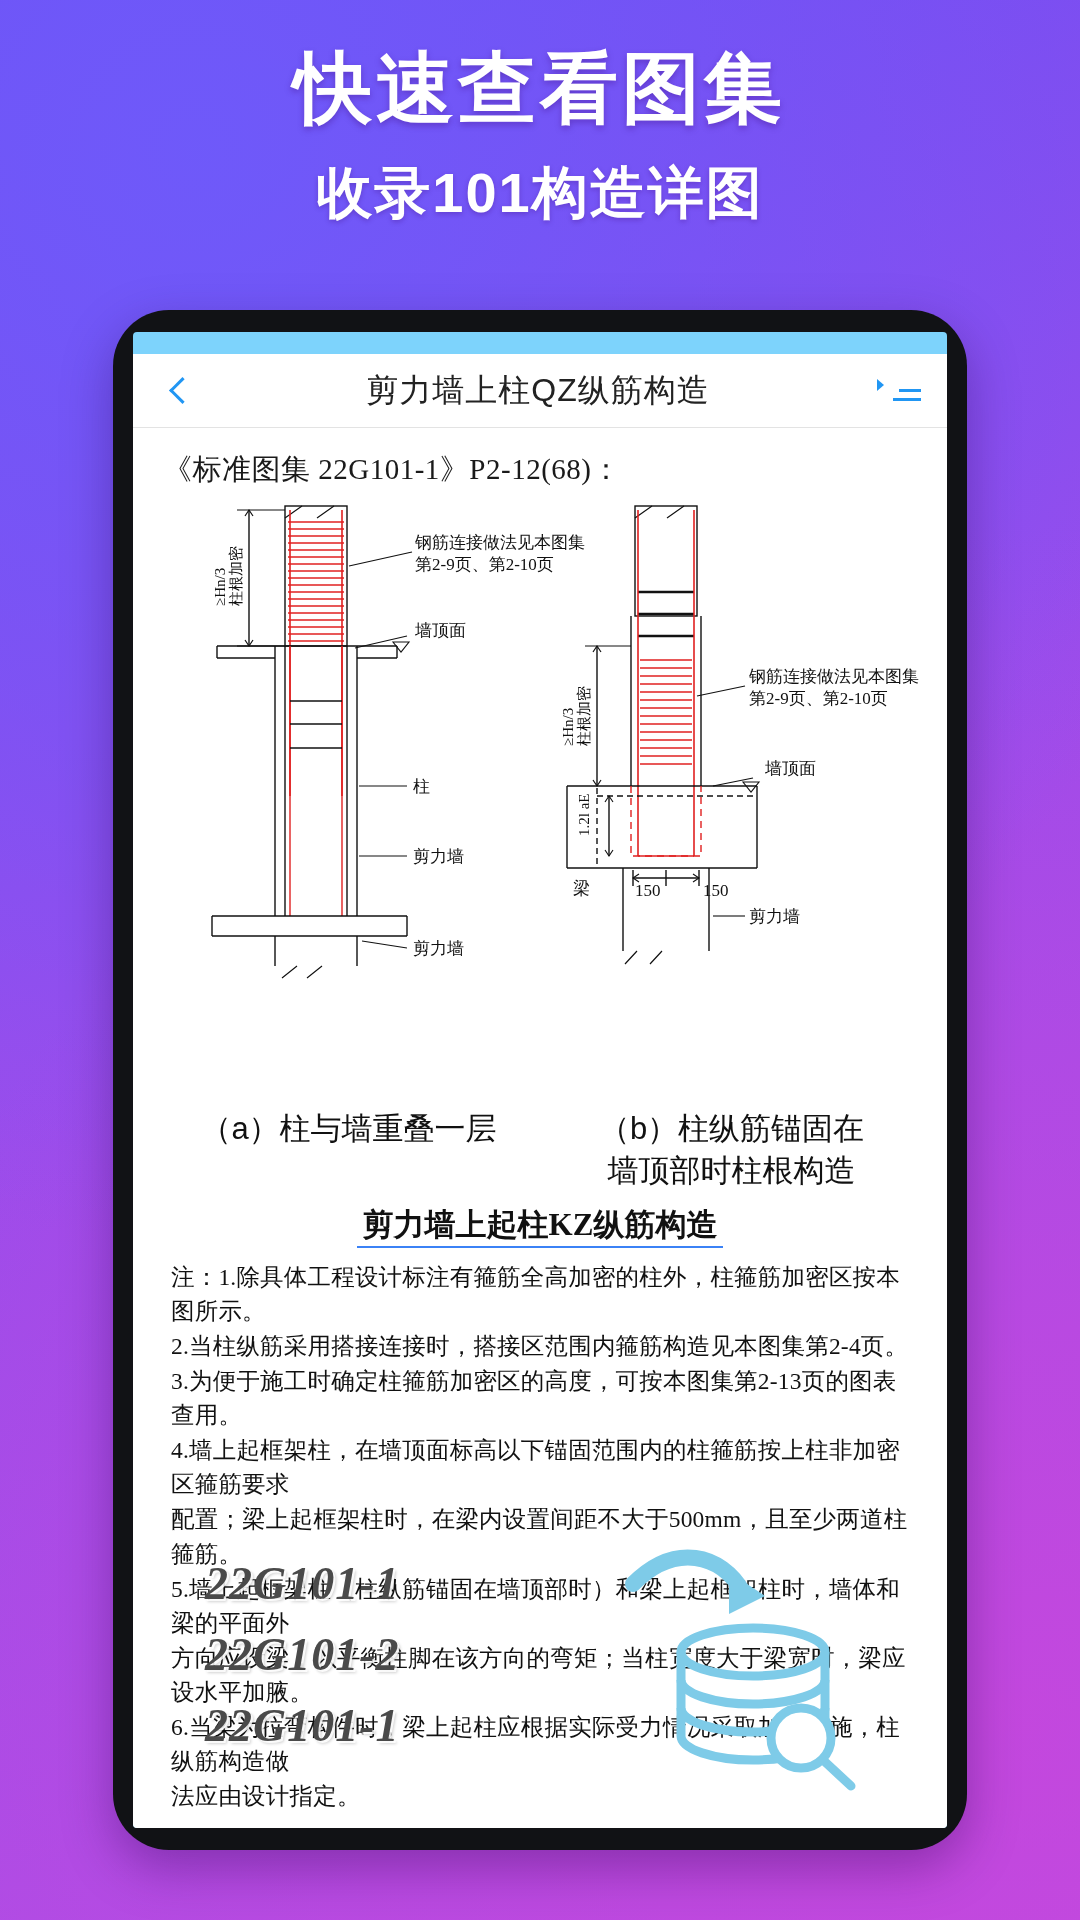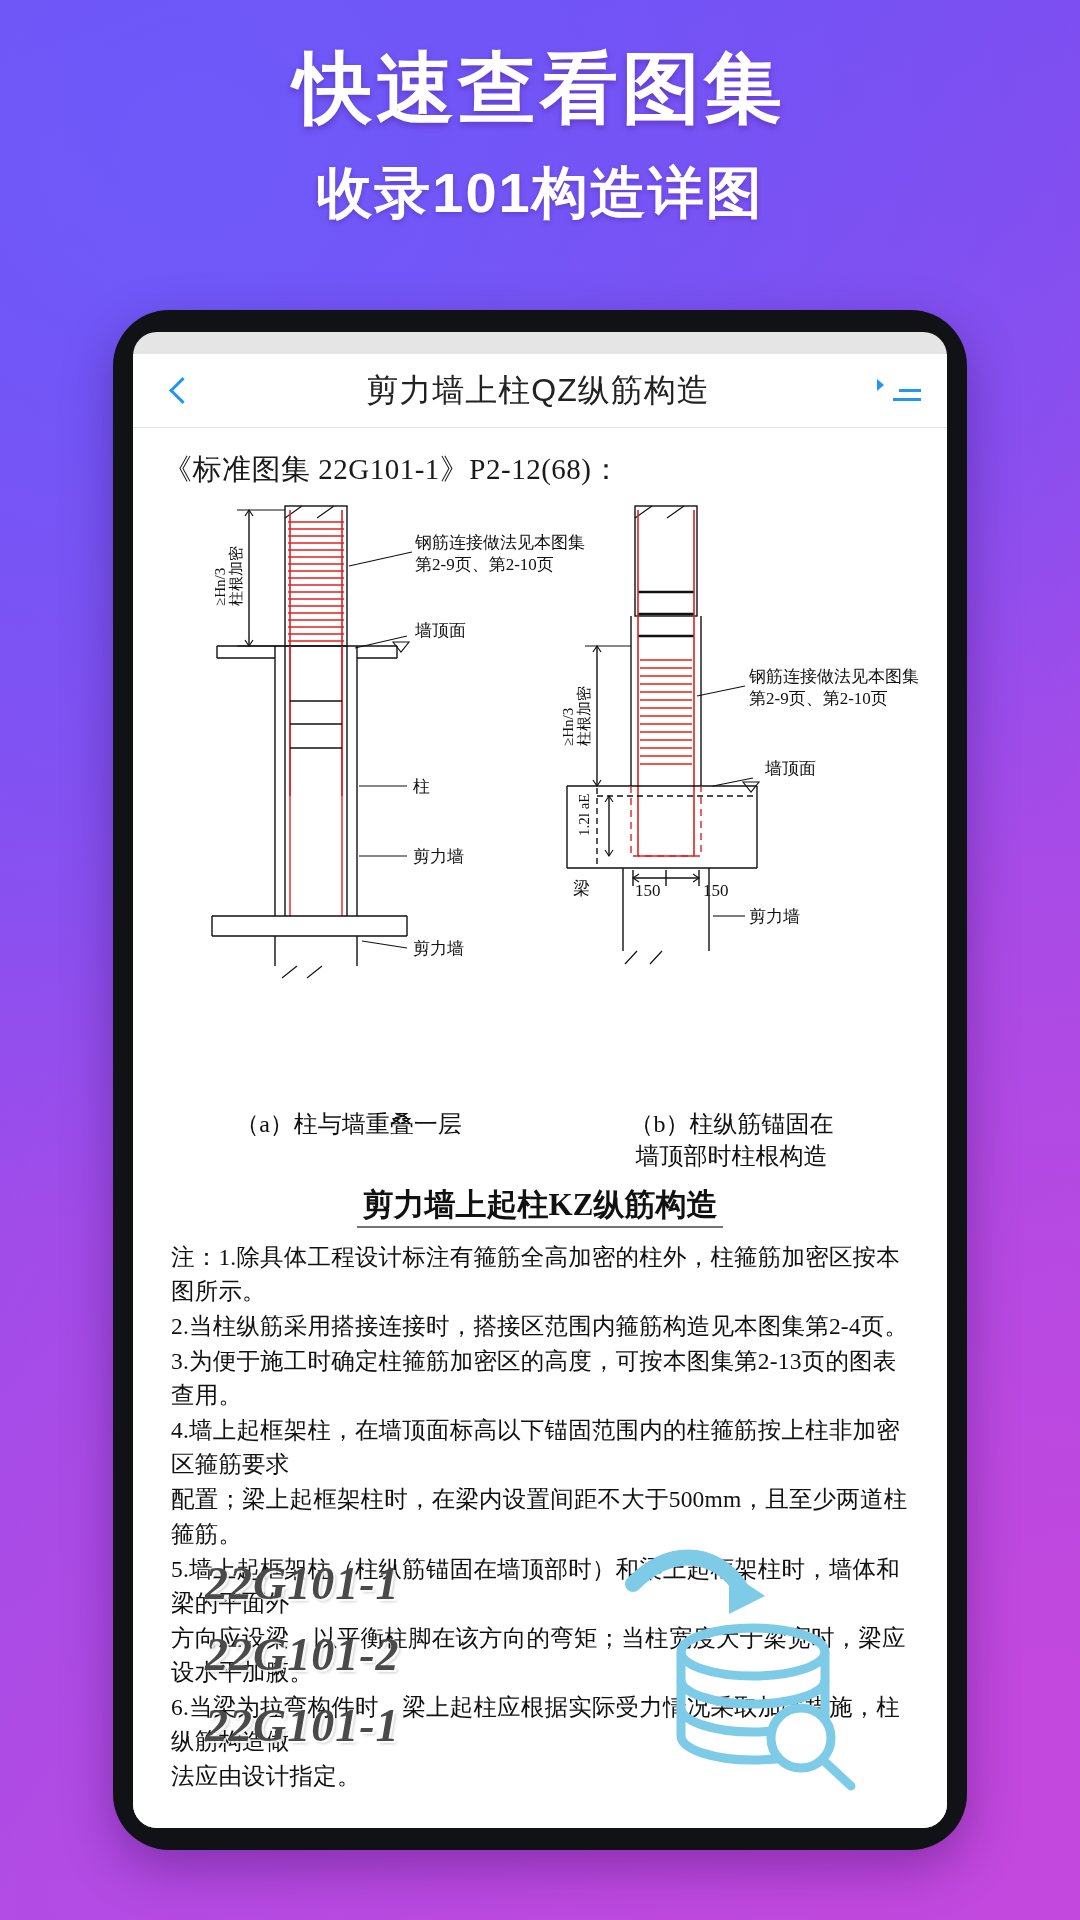--- a/index.html
+++ b/index.html
@@ -58,22 +58,22 @@
     height: 1540px;
     background: #111215;
     border-radius: 56px;
     box-shadow: 0 18px 50px rgba(40,0,80,0.35);
     padding: 22px 20px;
     box-sizing: border-box;
   }
   .screen {
     width: 100%;
     height: 100%;
-    background: #e5e5e5;
-    border-radius: 24px;
+    background: #7dd3fc;
+    border-radius: 4px;
     overflow: hidden;
     position: relative;
   }
 
   
   .appbar {
     height: 74px;
     display: flex;
     align-items: center;
     padding: 0 26px;
@@ -153,41 +153,41 @@
   
   .drawing {
     position: relative;
     width: 100%;
     height: 610px;
     margin-top: 4px;
   }
   .drawing svg { display:block; }
 
   .figcaption {
-    font-family: Liberation Serif, serif;
-    font-size: 24px;
+    font-family: Liberation Sans, sans-serif;
+    font-size: 31px;
     color: #111;
     text-align: center;
   }
   .caption-row {
     display: flex;
     margin-top: 2px;
   }
   .caption-row > div { flex: 1; }
 
   .fig-title {
     text-align: center;
     font-size: 31px;
     font-weight: bold;
     color: #111;
     margin-top: 12px;
     font-family: "Liberation Serif", serif;
   }
   .fig-title span {
-    border-bottom: 2px solid #737373;
+    border-bottom: 2px solid #3b82f6;
     padding: 0 6px 4px 6px;
   }
 
   .notes {
     margin: 14px 6px 0 14px;
     font-family: "Liberation Serif", serif;
     font-size: 23.5px;
     line-height: 1.45;
     color: #111;
     letter-spacing: 0.2px;

